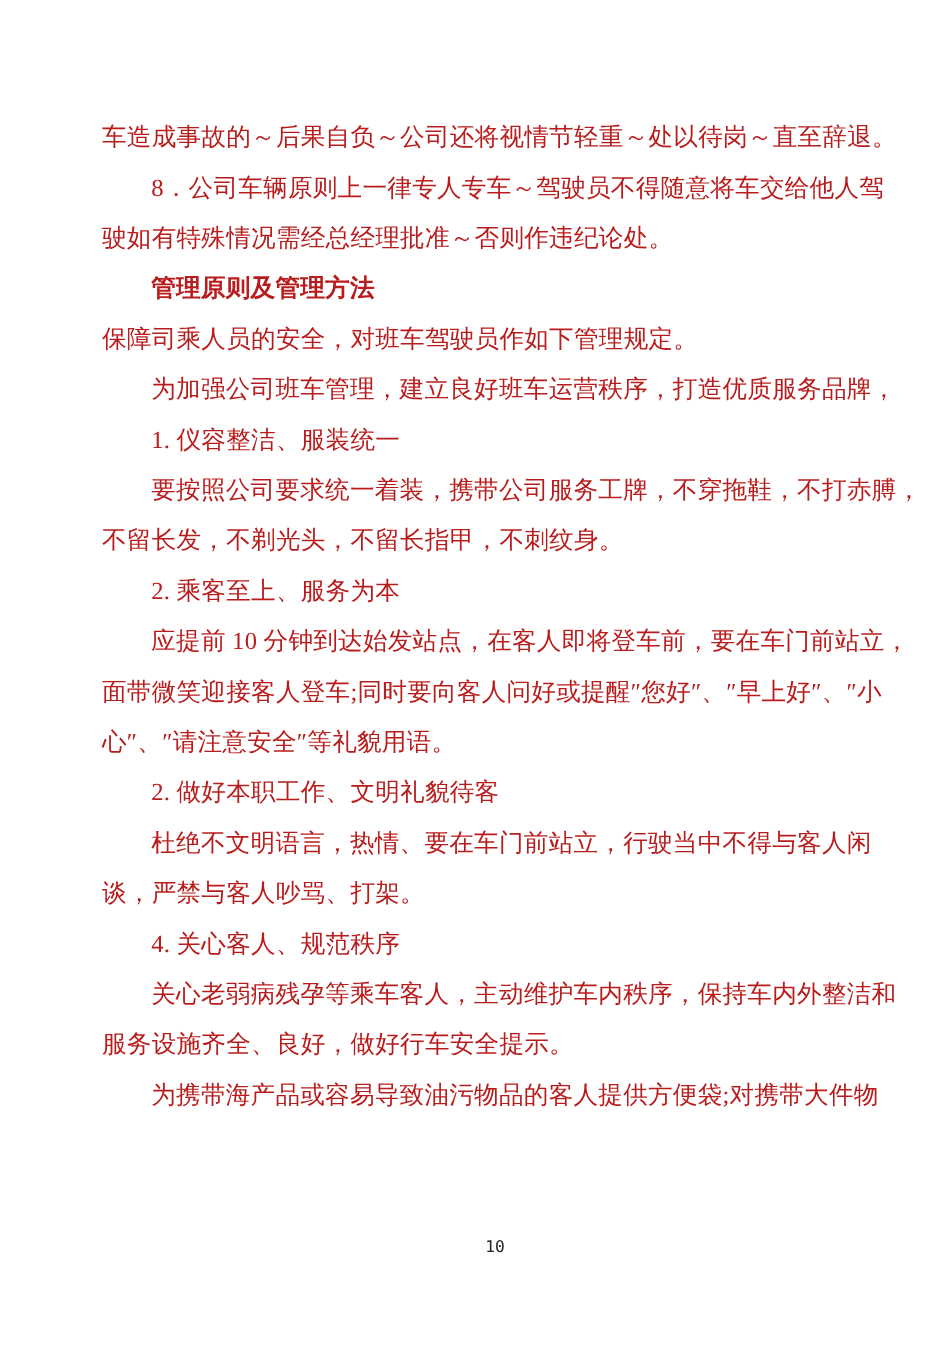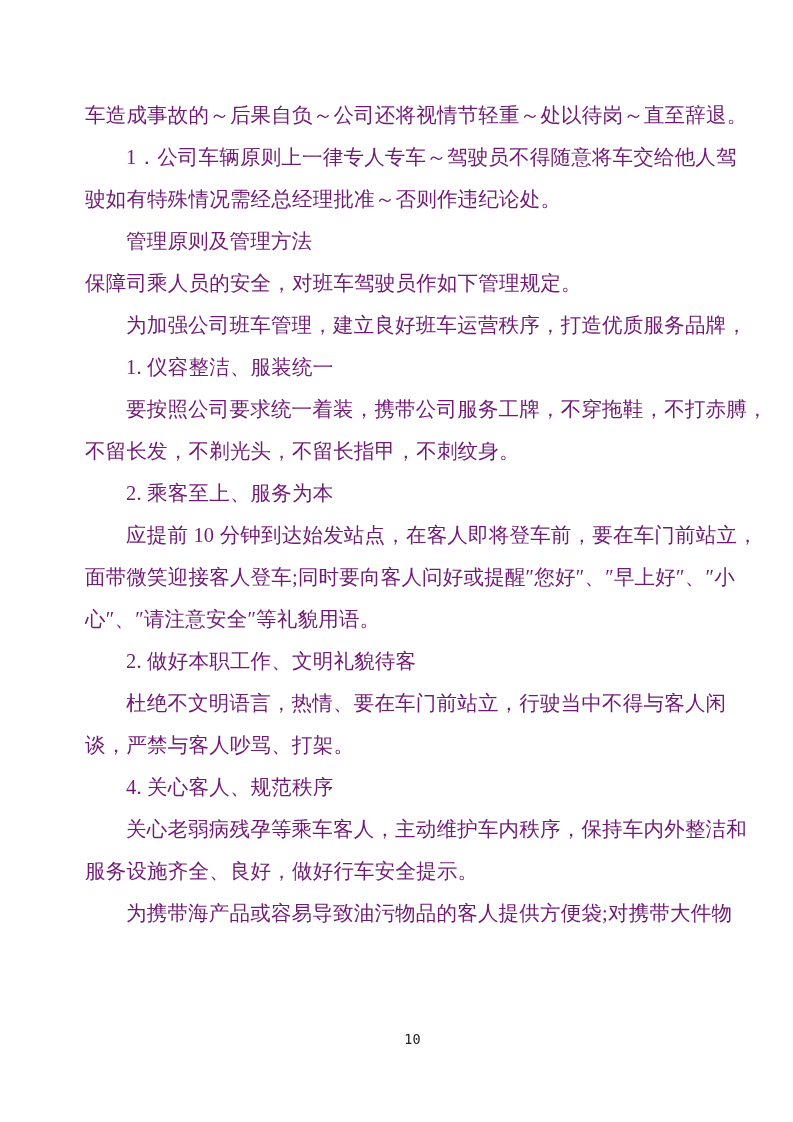--- a/index.html
+++ b/index.html
@@ -22,46 +22,46 @@
     left: 85px;
     top: 94px;
     width: 620px;
   }
   .line {
     font-size: 20.5px;
     height: 42px;
     line-height: 42px;
     white-space: nowrap;
     letter-spacing: 0.2px;
-    color: #701a75;
+    color: #b91c1c;
   }
   .line.indent { padding-left: 41px; }
   .line.heading {
     padding-left: 41px;
-    font-weight: normal;
+    font-weight: bold;
   }
   .footer {
     position: absolute;
     left: 16px;
     top: 1029px;
     width: 793px;
     text-align: center;
     font-size: 13.5px;
     line-height: 20px;
     color: #222222;
     font-family: "DejaVu Sans Mono", "Liberation Mono", monospace;
   }
 </style>
 </head>
 <body>
 
 <div class="page">
   <div class="content">
       <div class="line cont">车造成事故的～后果自负～公司还将视情节轻重～处以待岗～直至辞退。</div>
-      <div class="line indent">1．公司车辆原则上一律专人专车～驾驶员不得随意将车交给他人驾</div>
+      <div class="line indent">8．公司车辆原则上一律专人专车～驾驶员不得随意将车交给他人驾</div>
       <div class="line cont">驶如有特殊情况需经总经理批准～否则作违纪论处。</div>
       <div class="line heading">管理原则及管理方法</div>
       <div class="line cont">保障司乘人员的安全，对班车驾驶员作如下管理规定。</div>
       <div class="line indent">为加强公司班车管理，建立良好班车运营秩序，打造优质服务品牌，</div>
       <div class="line indent">1. 仪容整洁、服装统一</div>
       <div class="line indent">要按照公司要求统一着装，携带公司服务工牌，不穿拖鞋，不打赤膊，</div>
       <div class="line cont">不留长发，不剃光头，不留长指甲，不刺纹身。</div>
       <div class="line indent">2. 乘客至上、服务为本</div>
       <div class="line indent">应提前 10 分钟到达始发站点，在客人即将登车前，要在车门前站立，</div>
       <div class="line cont">面带微笑迎接客人登车;同时要向客人问好或提醒″您好″、″早上好″、″小</div>

